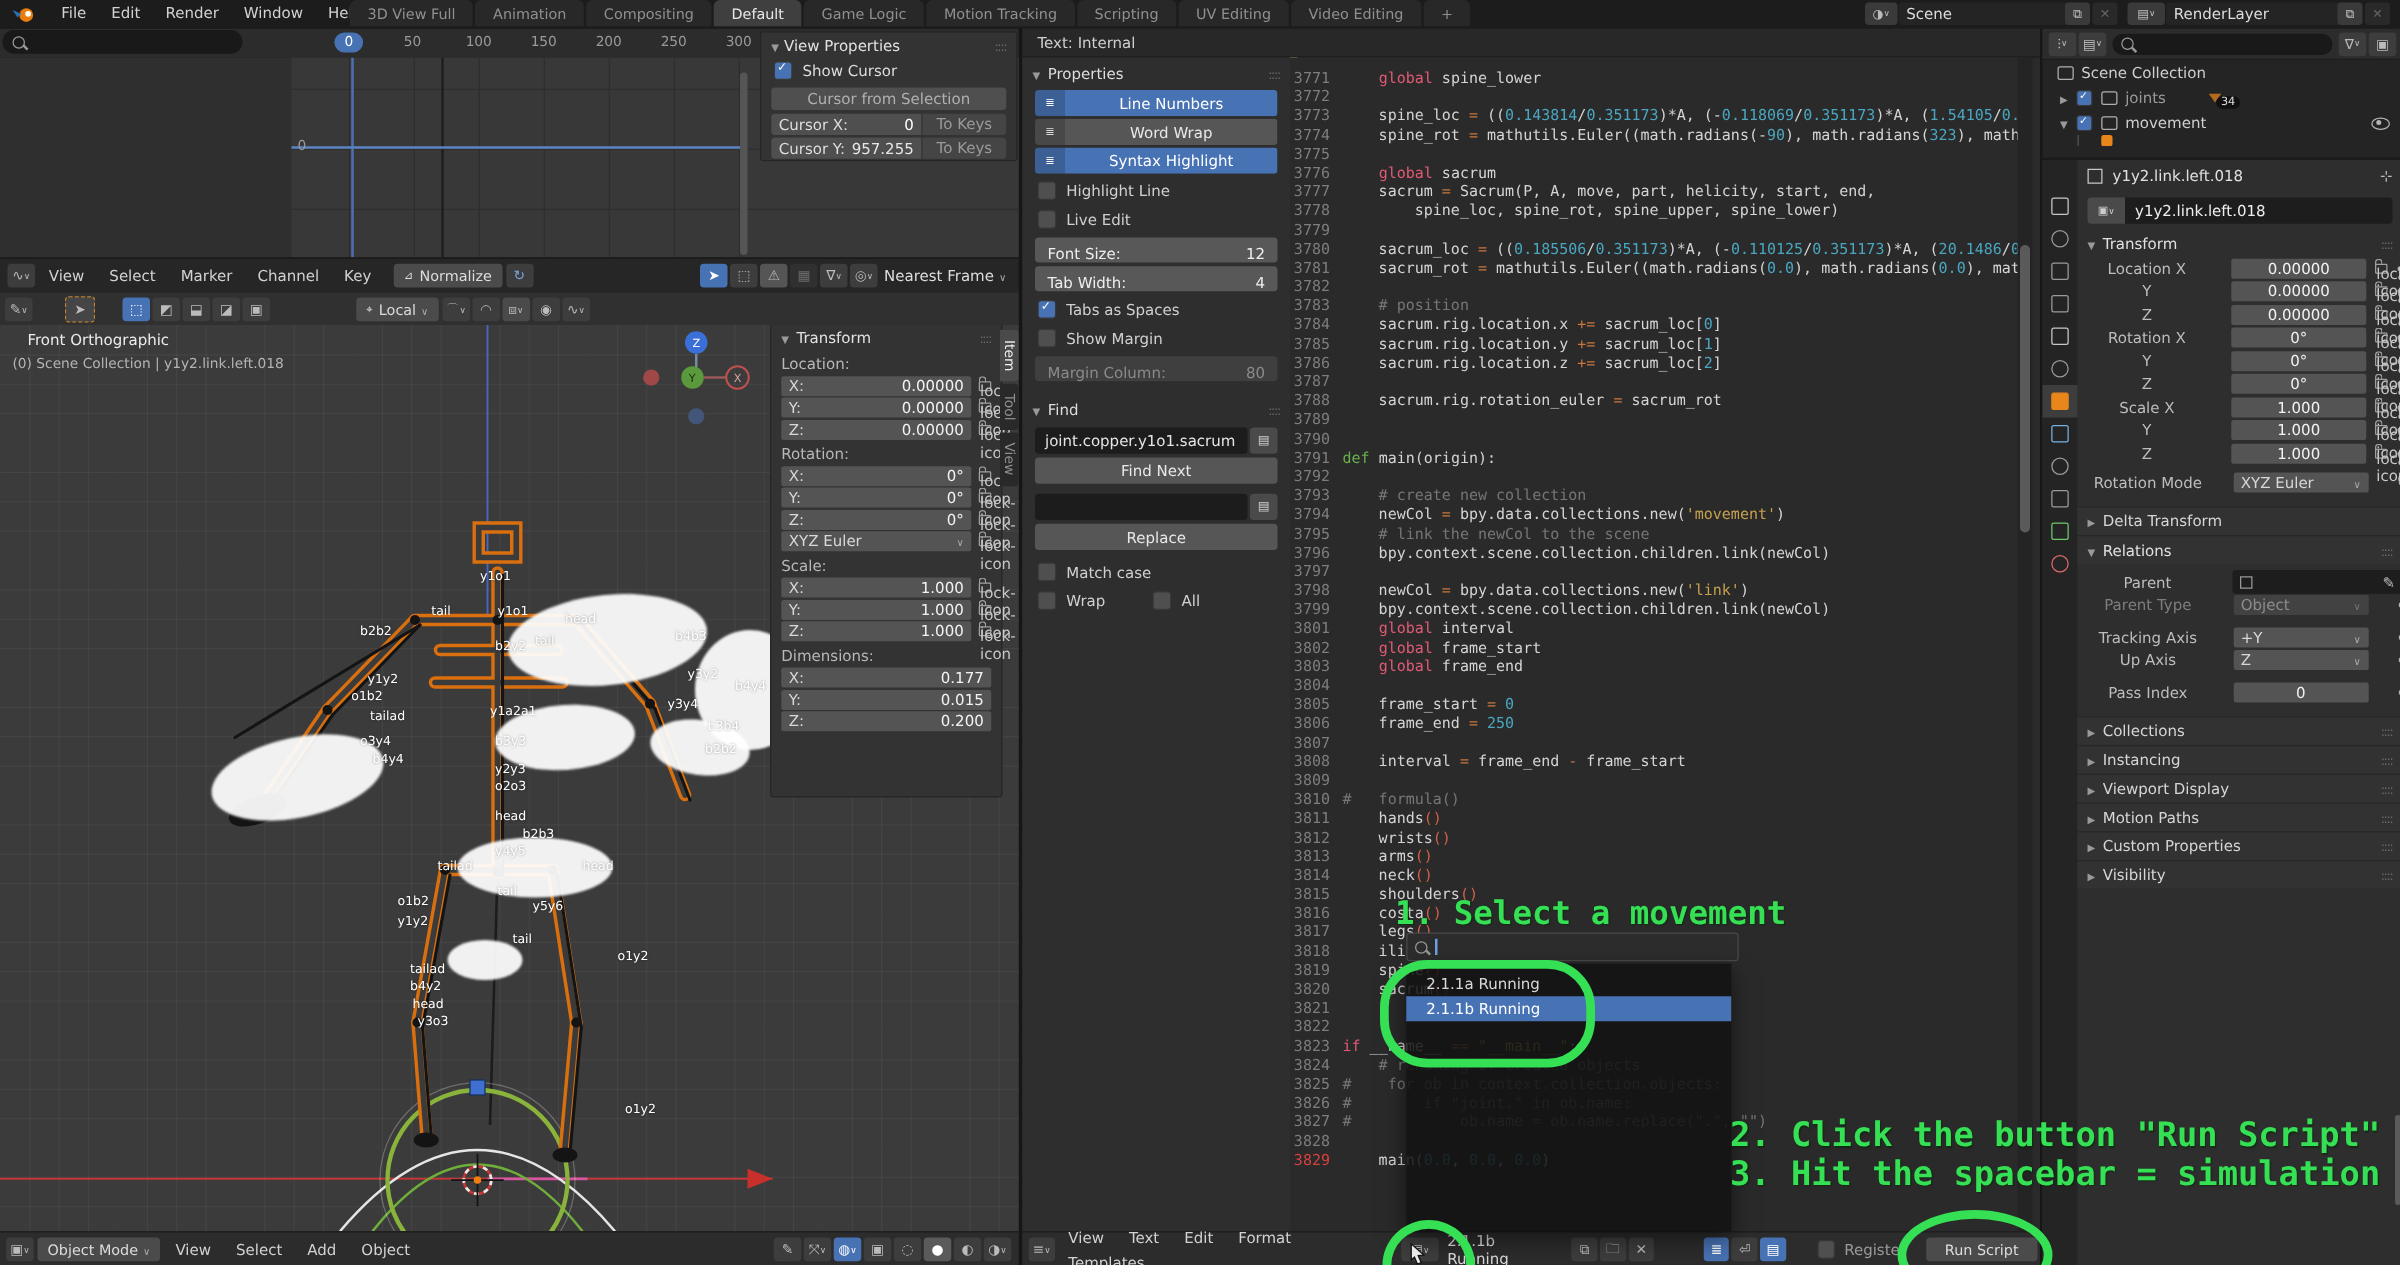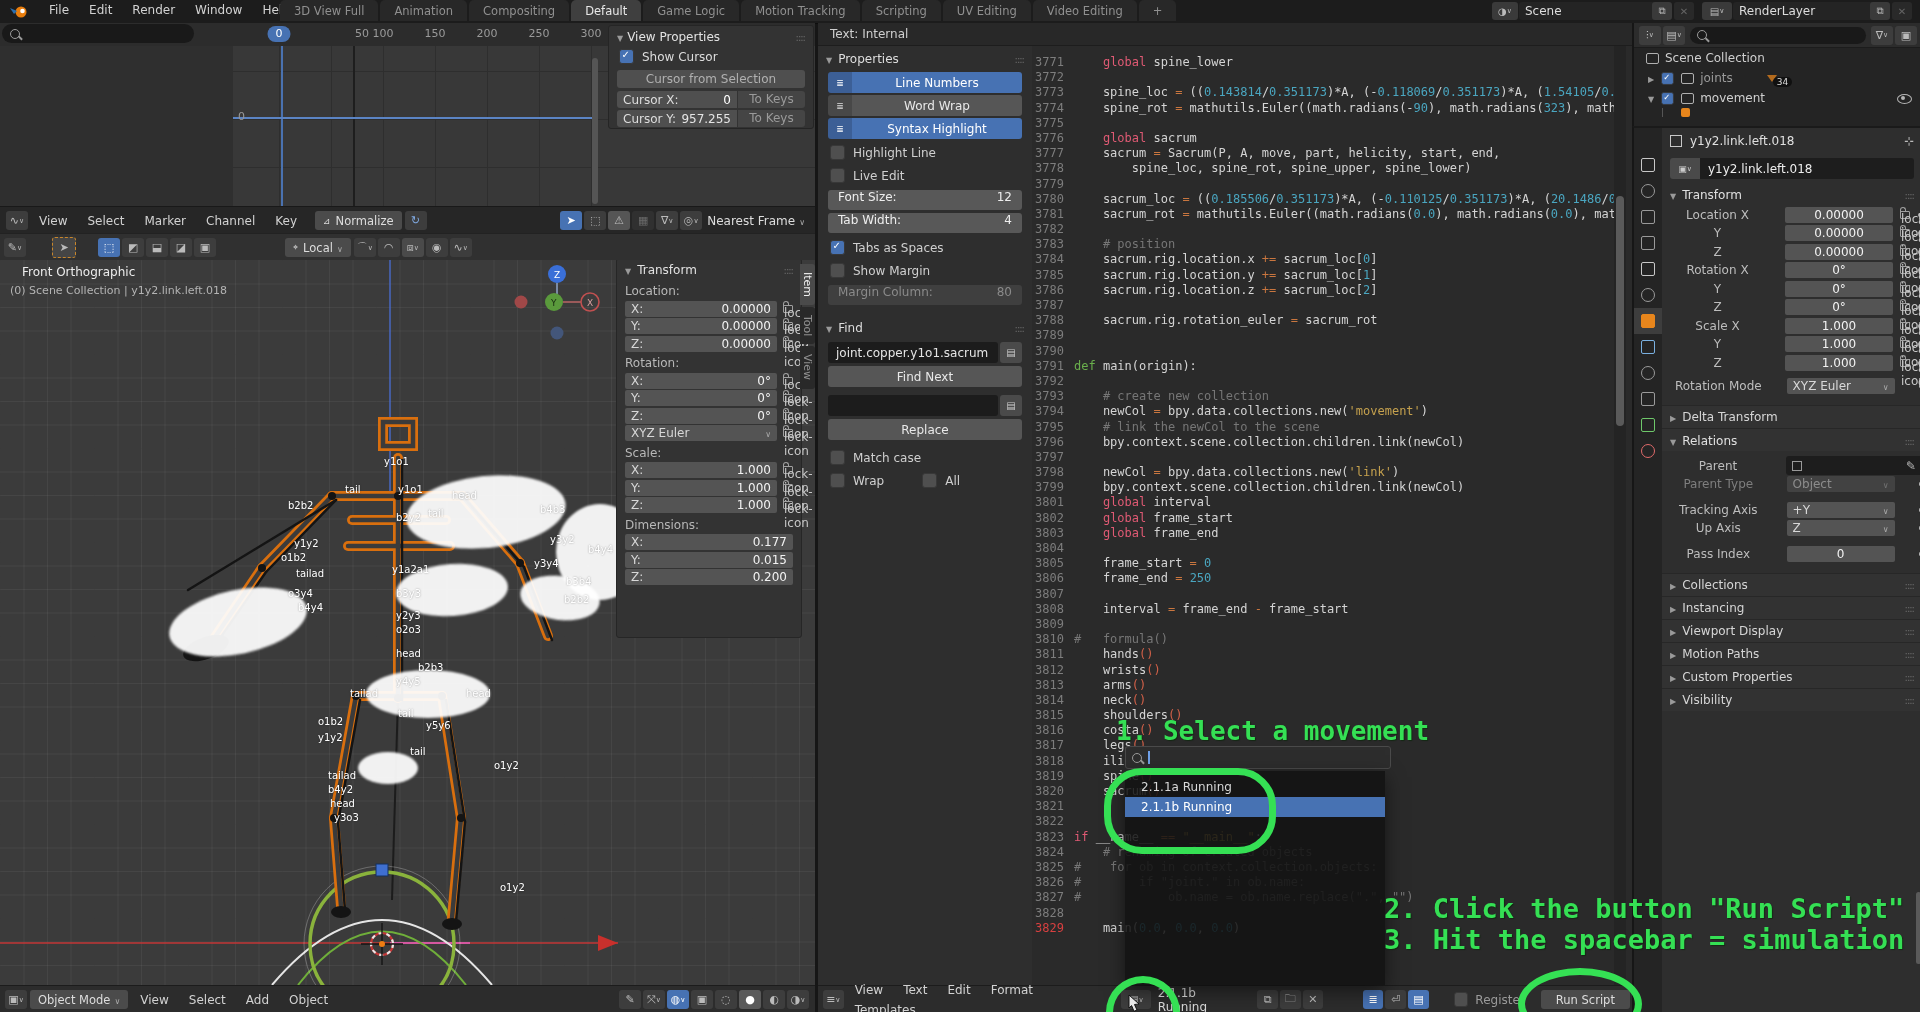--- a/index.html
+++ b/index.html
@@ -79,21 +79,21 @@
   #ted-top{position:absolute;left:0;top:0;width:814px;height:23px;background:#282828;border-bottom:1px solid #1d1d1d;color:#cfcfcf;padding:4px 0 0 12px;box-sizing:border-box}
   #ted-side{position:absolute;left:0;top:23px;width:214px;height:939px;background:#2e2e2e;border-right:6px solid #fdba74}
   .sp-h{padding:6px 8px 4px;color:#dedede;display:flex;justify-content:space-between}
   .tbtn{display:flex;height:21px;margin:2px 10px;border-radius:3px;overflow:hidden}
   .tbtn .ic{width:24px;background:#484848;color:#ddd;display:flex;align-items:center;justify-content:center;font-size:9px}
   .tbtn .lb{flex:1;background:#565656;color:#e8e8e8;display:flex;align-items:center;justify-content:center}
   .tbtn.on .lb{background:#4772b3;color:#fff}
   .tbtn.on .ic{background:#3c5f96;color:#fff}
   .chkrow{padding:4px 12px;color:#d0d0d0}
   .chkrow .t{margin-left:8px}
-  .fld{display:flex;height:20px;margin:3px 10px;background:#585858;border-radius:3px;align-items:flex-start;padding:0 10px;color:#eee}
+  .fld{display:flex;height:20px;margin:3px 10px;background:#585858;border-radius:3px;align-items:flex-end;padding:0 10px;color:#eee}
   .fld .v{margin-left:auto}
   .fld.off{background:#3f3f3f;color:#8a8a8a}
   .inp{display:flex;height:21px;margin:3px 10px;align-items:center}
   .inp .box{flex:1;height:21px;background:#1c1c1c;border-radius:3px;color:#e5e5e5;display:flex;align-items:center;padding:0 8px;overflow:hidden;white-space:nowrap}
   .inp .nb{width:22px;height:21px;background:#4a4a4a;border-radius:3px;margin-left:2px;display:flex;align-items:center;justify-content:center;color:#ccc;font-size:10px}
   .wbtn{height:21px;margin:2px 10px;background:#565656;border-radius:3px;color:#e8e8e8;display:flex;align-items:center;justify-content:center}
   
   #code{position:absolute;left:214px;top:23px;width:588px;height:939px;background:#2a2a2a;overflow:hidden;
         font-family:"DejaVu Sans Mono",monospace;font-size:12px;padding-top:9px}
   .cl{height:15.2px;line-height:15.2px;white-space:pre}
@@ -167,21 +167,21 @@
     <span class="sqbtn abs" style="left:1700px;top:2px;width:30px">▤<span style="font-size:7px">∨</span></span>
     <span class="idpill" style="left:1733px;width:132px">
         <span>RenderLayer</span>
       </span>
     <span class="sqbtn abs" style="left:1868px;top:2px">⧉</span>
     <span class="sqbtn abs dim" style="left:1890px;top:2px">✕</span>
   </div>
 
   <div class="abs" id="g-ruler">
       <div class="tick cur" style="left: 279px;">0</div>
-      <div class="tick" style="left: 330px; margin-left: 32px;">50</div>
+      <div class="tick" style="left: 330px;">50</div>
       <div class="tick" style="left: 383px;">100</div>
       <div class="tick" style="left: 435px;">150</div>
       <div class="tick" style="left: 487px;">200</div>
       <div class="tick" style="left: 539px;">250</div>
       <div class="tick" style="left: 591px;">300</div>
     </div>
   <div class="abs" id="g-search">
       <span class="mag"></span>
     </div>
   <div class="abs" id="g-channel"></div>

